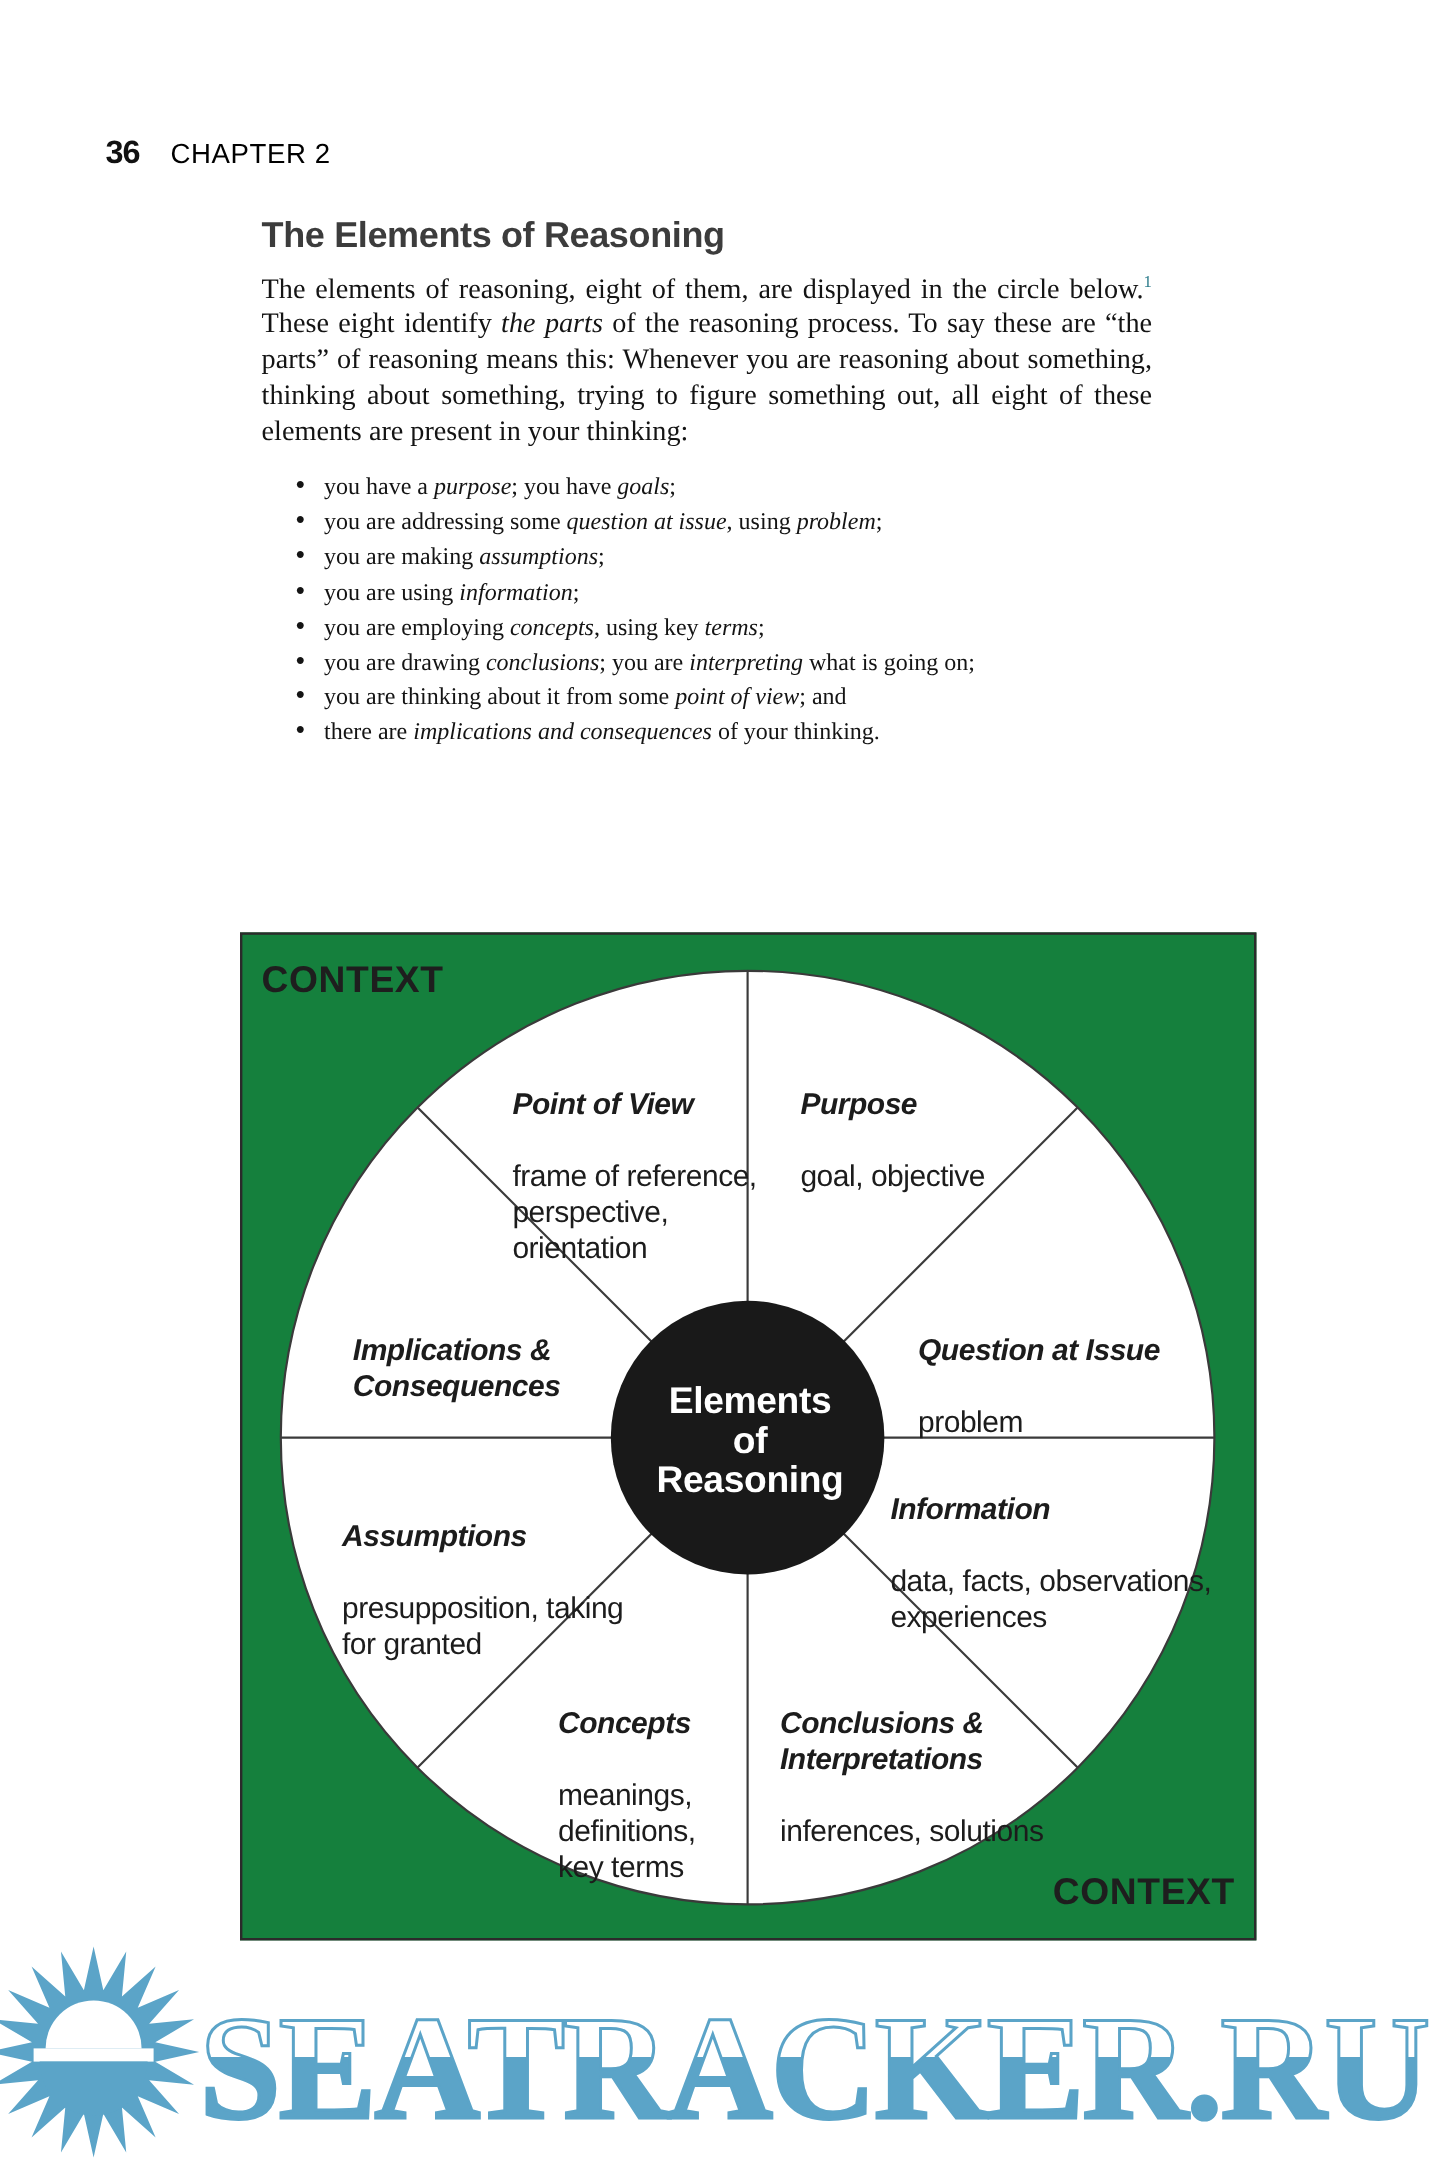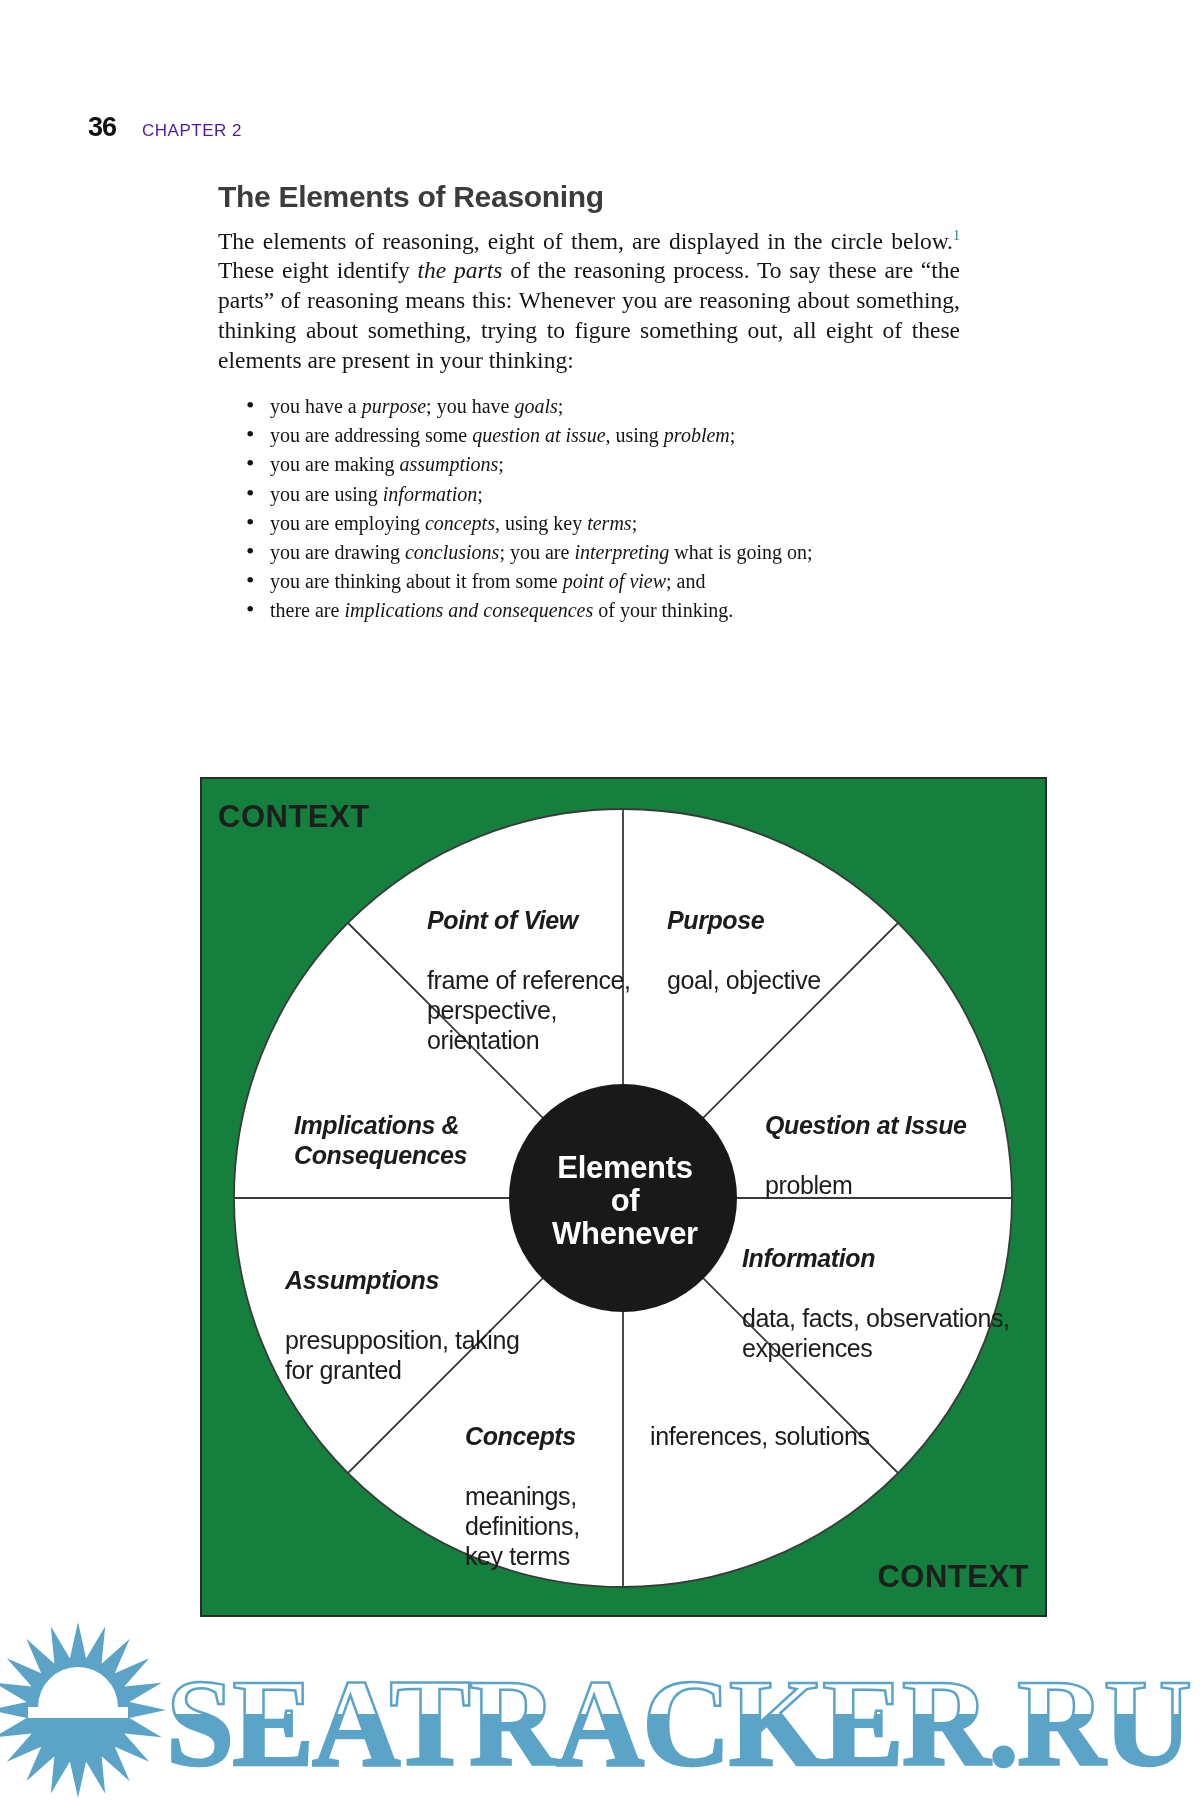--- a/index.html
+++ b/index.html
@@ -3,21 +3,21 @@
 <meta charset="utf-8">
 <style>
   html,body{margin:0;padding:0;background:#ffffff;}
   .page{position:relative;width:1200px;height:1800px;background:#ffffff;overflow:hidden;
         font-family:"Liberation Serif", serif;color:#1a1a1a;padding-left:33px;}
 
   
   .runhead{position:absolute;left:88px;top:112px;display:flex;align-items:baseline;
            font-family:"Liberation Sans", sans-serif;}
   .pagenum{font-weight:bold;font-size:27px;color:#111;letter-spacing:-1px;}
-  .chapter{margin-left:26px;font-size:17px;color:#4c1d95;letter-spacing:0.5px;}
+  .chapter{margin-left:26px;font-size:23px;color:#000000;letter-spacing:0.5px;}
 
   
   .sec-title{position:absolute;left:218px;top:160px;width:760px;
              font-family:"Liberation Sans", sans-serif;font-weight:bold;
              font-size:30px;color:#3c3c3c;letter-spacing:-0.3px;}
   .para{position:absolute;left:218px;top:203px;width:742px;
         font-size:23.5px;line-height:29.8px;text-align:justify;color:#141414;}
   .para sup.fn, .bullets sup.fn{font-size:14px;vertical-align:super;line-height:0;}
   .bullets{position:absolute;left:246px;top:392px;width:730px;margin:0;padding:0;
            list-style:none;font-size:20px;line-height:29.2px;color:#141414;}
@@ -101,20 +101,22 @@
     <div class="seg seg-question">
       <div class="t">Question at Issue</div>
       <div class="s">problem</div>
     </div>
     <div class="seg seg-information">
       <div class="t">Information</div>
       <div class="s">data, facts, observations,
 experiences</div>
     </div>
     <div class="seg seg-conclusions">
+      <div class="t">Conclusions &amp;
+Interpretations</div>
       <div class="s">inferences, solutions</div>
     </div>
     <div class="seg seg-concepts">
       <div class="t">Concepts</div>
       <div class="s">meanings,
 definitions,
 key terms</div>
     </div>
     <div class="seg seg-assumptions">
       <div class="t">Assumptions</div>
@@ -122,21 +124,21 @@
 for granted</div>
     </div>
     <div class="seg seg-implications">
       <div class="t">Implications &amp;
 Consequences</div>
       <div class="s"></div>
     </div>
 
     <div class="hub-label">Elements
 of
-Whenever</div>
+Reasoning</div>
   </div>
 
   <svg class="watermark" width="1200" height="185" viewBox="0 0 1200 185">
     <defs>
       <linearGradient id="wmg" gradientUnits="userSpaceOnUse" x1="0" y1="48" x2="0" y2="150">
         <stop offset="0" stop-color="#ffffff"></stop>
         <stop offset="0.5" stop-color="#ffffff"></stop>
         <stop offset="0.5" stop-color="#5ba4c8"></stop>
         <stop offset="1" stop-color="#5ba4c8"></stop>
       </linearGradient>

